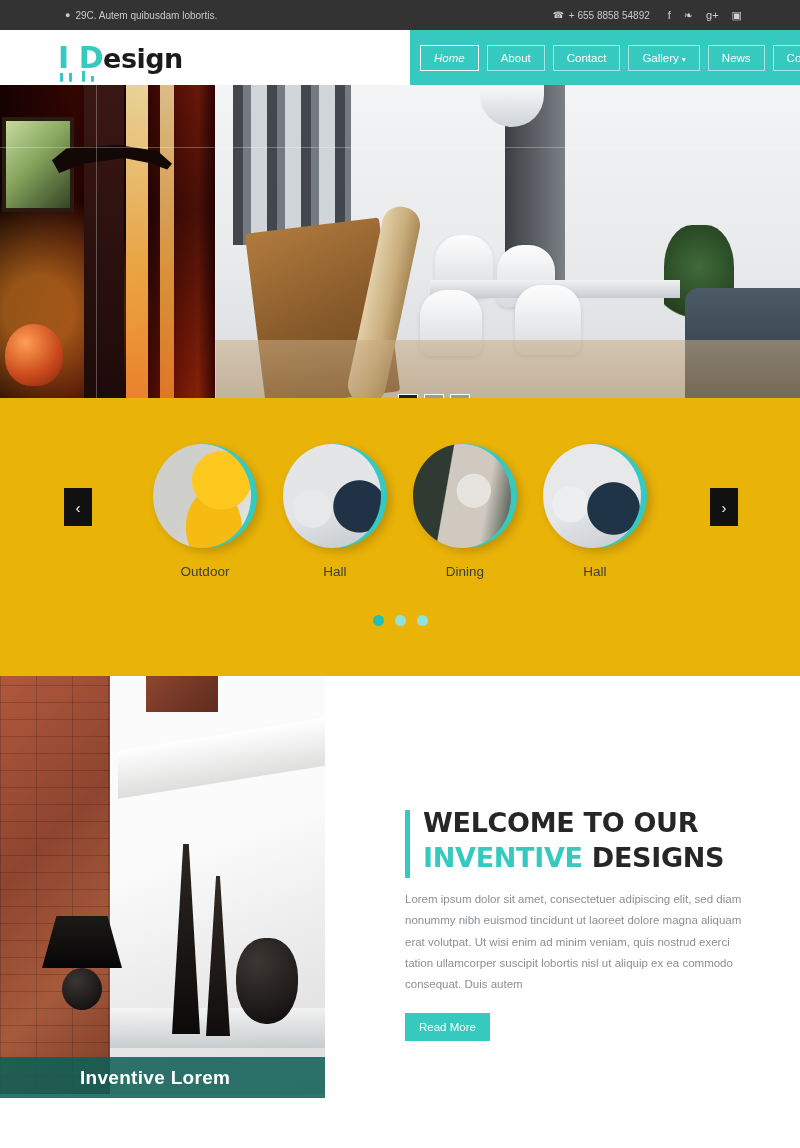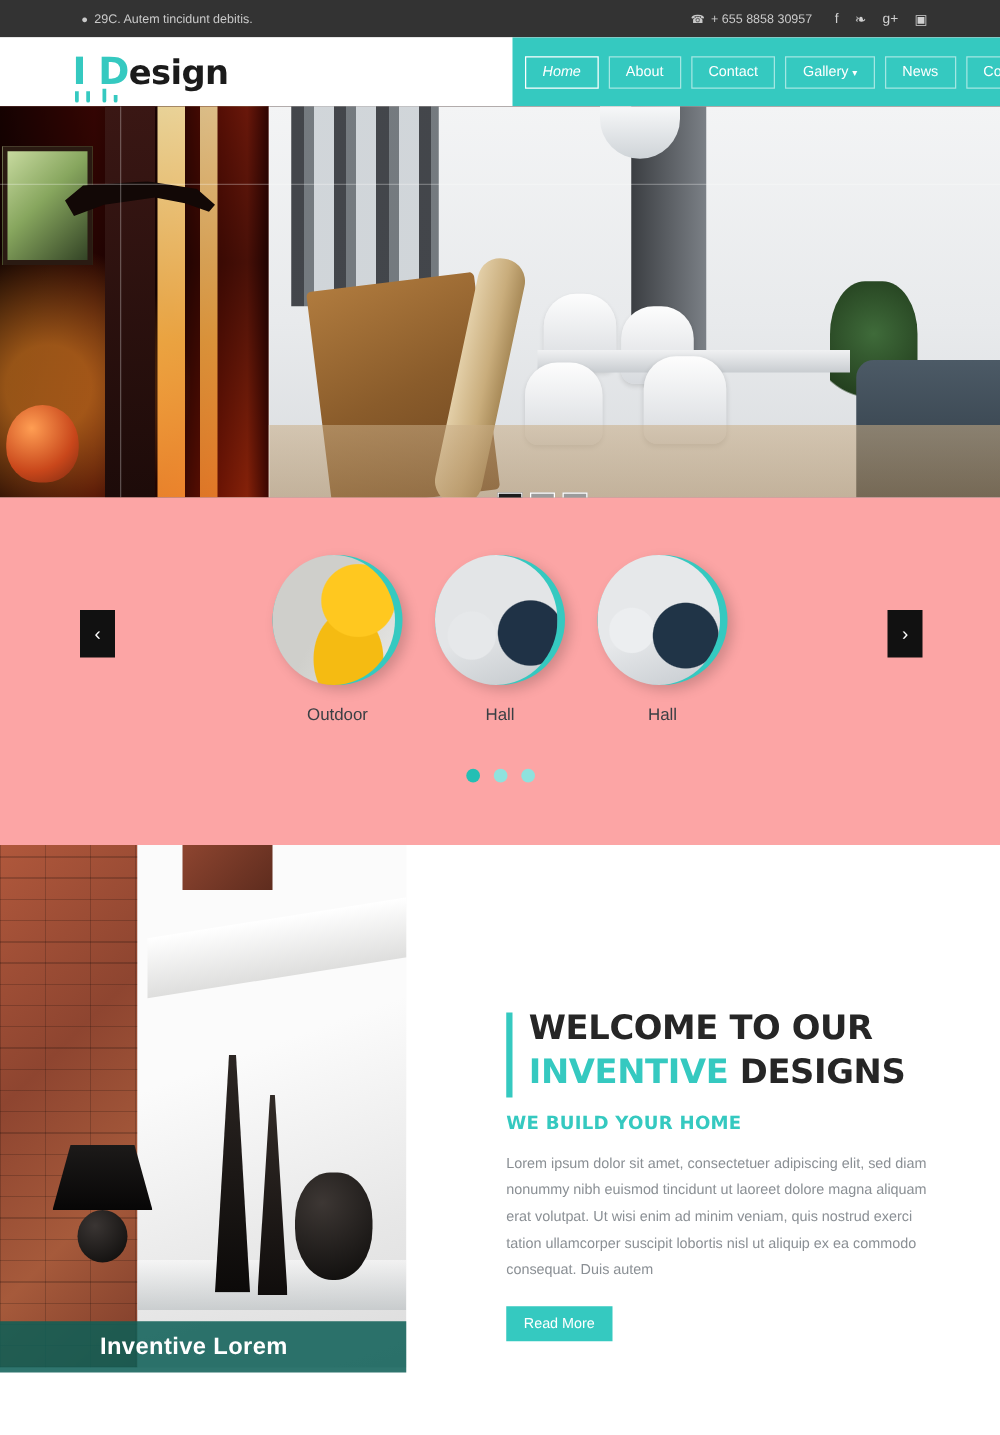--- a/index.html
+++ b/index.html
@@ -207,21 +207,21 @@
   }
   .hero-dots i{
     display:block; width:20px; height:9px;
     background:#9b9b9b;
     border:1px solid #ffffff;
   }
   .hero-dots i.active{ background:#1d1d1d; }
 
   
   .gallery{
-    background:#fca5a5;
+    background:#eab308;
     height:278px;
     position:relative;
   }
   .gallery .track{
     display:flex;
     justify-content:center;
     gap:18px;
     padding-top:46px;
   }
   .gitem{ width:112px; text-align:center; }
@@ -407,26 +407,26 @@
     padding:8px 14px;
     text-decoration:none;
   }
 </style>
 </head>
 <body>
 
 <div class="topbar">
   <div class="addr">
     <span class="pin-icon">●</span>
-    <span>29C. Autem tincidunt debitis.</span>
+    <span>29C. Autem quibusdam lobortis.</span>
   </div>
   <div class="right">
     <div class="phone">
       <span class="phone-icon">☎</span>
-      <span>+ 655 8858 30957</span>
+      <span>+ 655 8858 54892</span>
     </div>
     <div class="socials">
       <span>f</span>
       <span>❧</span>
       <span>g+</span>
       <span>▣</span>
     </div>
   </div>
 </div>
 
@@ -499,20 +499,26 @@
       <div class="gcaption">Outdoor</div>
     </div>
     <div class="gitem">
       <div class="gcircle">
           <div class="photo p-hall"></div>
         </div>
       <div class="gcaption">Hall</div>
     </div>
     <div class="gitem">
       <div class="gcircle">
+          <div class="photo p-dining"></div>
+        </div>
+      <div class="gcaption">Dining</div>
+    </div>
+    <div class="gitem">
+      <div class="gcircle">
           <div class="photo p-hall2"></div>
         </div>
       <div class="gcaption">Hall</div>
     </div>
   </div>
 </div>
 
 <div class="arrow prev">‹</div>
 <div class="arrow next">›</div>
 
@@ -536,19 +542,18 @@
     <div class="vase-round"></div>
   </div>
 
   <div class="wtext">
     <div class="bar"></div>
     <h1>
       <span>WELCOME TO OUR</span><br>
       <span class="accent">INVENTIVE</span>
       <span>DESIGNS</span>
     </h1>
-    <h2>WE BUILD YOUR HOME</h2>
     <p>Lorem ipsum dolor sit amet, consectetuer adipiscing elit, sed diam nonummy nibh euismod tincidunt ut laoreet dolore magna aliquam erat volutpat. Ut wisi enim ad minim veniam, quis nostrud exerci tation ullamcorper suscipit lobortis nisl ut aliquip ex ea commodo consequat. Duis autem</p>
     <a href="#" class="btn-read">Read More</a>
   </div>
 </div>
 
 <div class="wcaption">Inventive Lorem</div>
 
 </body></html>

